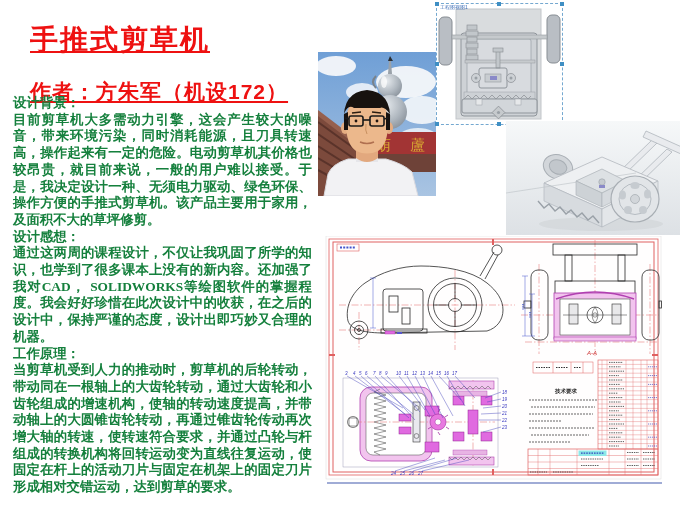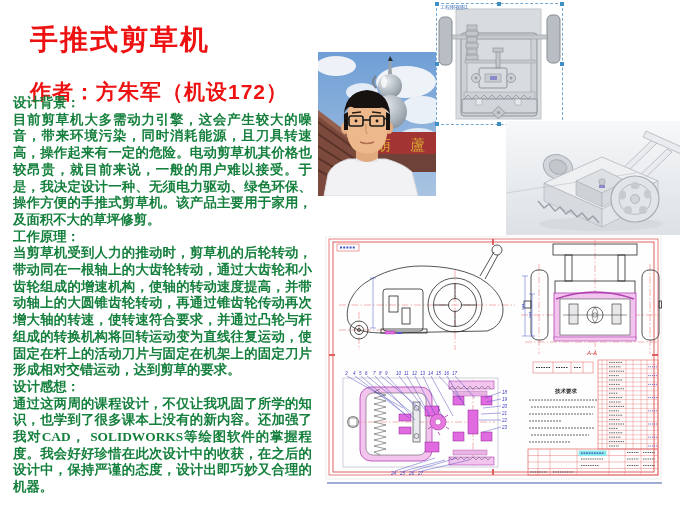--- a/index.html
+++ b/index.html
@@ -1,20 +1,20 @@
 <!DOCTYPE html>
 <html><head>
 <meta charset="utf-8">
 <style>
   html,body{margin:0;padding:0;background:#e8e8e8;}
   .slide{position:relative;width:680px;height:510px;background:#ffffff;overflow:hidden;
          font-family:"Liberation Serif", serif;}
   
   .title-block{position:absolute;left:30px;top:24px;color:#ee1111;
-               font-family:"Liberation Sans", sans-serif;font-weight:bold;line-height:1.15;}
+               font-family:"Liberation Sans", sans-serif;font-weight:bold;line-height:1.15;text-decoration:underline;}
   .title-main{font-size:28px;letter-spacing:2px;}
   .title-author{font-size:21px;margin-top:24px;letter-spacing:1px;}
   
   .text-col{position:absolute;left:13px;top:95px;width:299px;color:#15803d;
             font-size:13.4px;line-height:16.7px;text-align:justify;}
   .sec-heading{font-weight:bold;}
   .sec-body{margin:0;font-weight:bold;}
   
   .photo{position:absolute;left:318px;top:52px;width:118px;height:144px;}
   
@@ -38,26 +38,26 @@
     <div class="title-main">手推式剪草机</div>
     <div class="title-author">作者：方朱军（机设172）</div>
   </div>
 
   <div class="text-col">
     <div class="section">
       <div class="sec-heading">设计背景：</div>
       <div class="sec-body">目前剪草机大多需动力引擎，这会产生较大的噪音，带来环境污染，同时消耗能源，且刀具转速高，操作起来有一定的危险。电动剪草机其价格也较昂贵，就目前来说，一般的用户难以接受。于是，我决定设计一种、无须电力驱动、绿色环保、操作方便的手推式剪草机。该产品主要用于家用，及面积不大的草坪修剪。</div>
     </div>
     <div class="section">
+      <div class="sec-heading">设计感想：</div>
+      <div class="sec-body">通过这两周的课程设计，不仅让我巩固了所学的知识，也学到了很多课本上没有的新内容。还加强了我对CAD， SOLIDWORKS等绘图软件的掌握程度。我会好好珍惜在此次设计中的收获，在之后的设计中，保持严谨的态度，设计出即巧妙又合理的机器。</div>
+    </div>
+    <div class="section">
       <div class="sec-heading">工作原理：</div>
       <div class="sec-body">当剪草机受到人力的推动时，剪草机的后轮转动，带动同在一根轴上的大齿轮转动，通过大齿轮和小齿轮组成的增速机构，使轴的转动速度提高，并带动轴上的大圆锥齿轮转动，再通过锥齿轮传动再次增大轴的转速，使转速符合要求，并通过凸轮与杆组成的转换机构将回转运动变为直线往复运动，使固定在杆上的活动刀片与固定在机架上的固定刀片形成相对交错运动，达到剪草的要求。</div>
-    </div>
-    <div class="section">
-      <div class="sec-heading">设计感想：</div>
-      <div class="sec-body">通过这两周的课程设计，不仅让我巩固了所学的知识，也学到了很多课本上没有的新内容。还加强了我对CAD， SOLIDWORKS等绘图软件的掌握程度。我会好好珍惜在此次设计中的收获，在之后的设计中，保持严谨的态度，设计出即巧妙又合理的机器。</div>
     </div>
   </div>
 
   <div class="photo">
     <svg width="118" height="144" viewBox="0 0 118 144">
       <defs>
         <linearGradient id="sky" x1="0" y1="0" x2="0" y2="1">
           <stop offset="0" stop-color="#6f9fd6"></stop>
             <stop offset="1" stop-color="#a9c4e2"></stop>
         </linearGradient>

